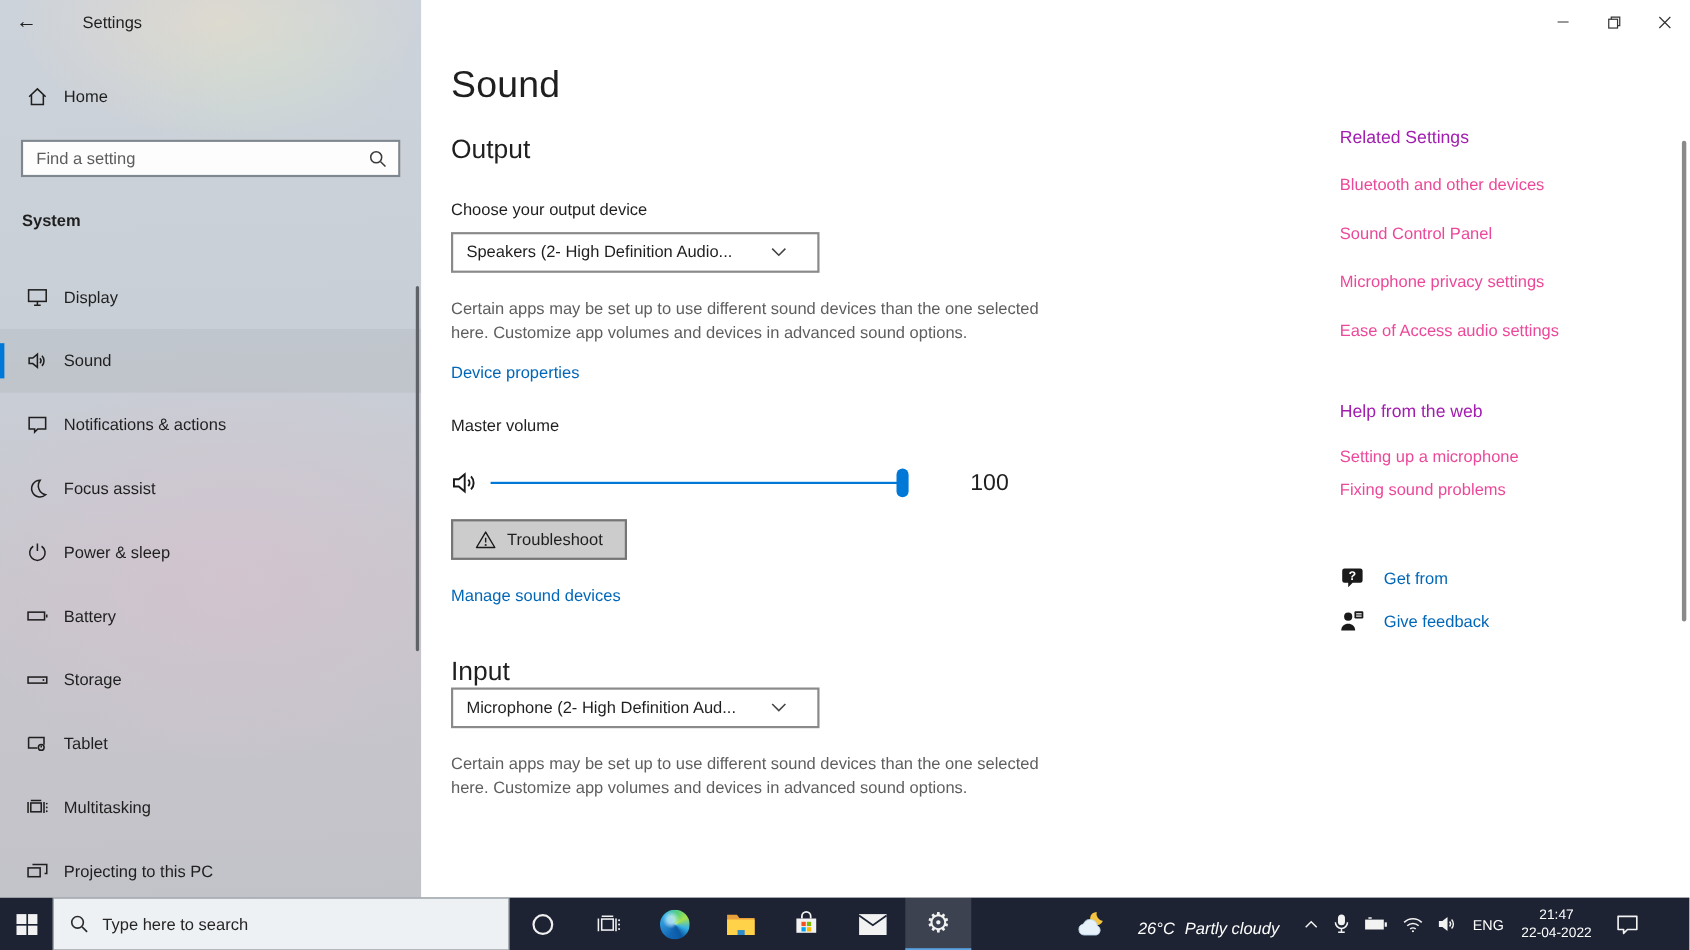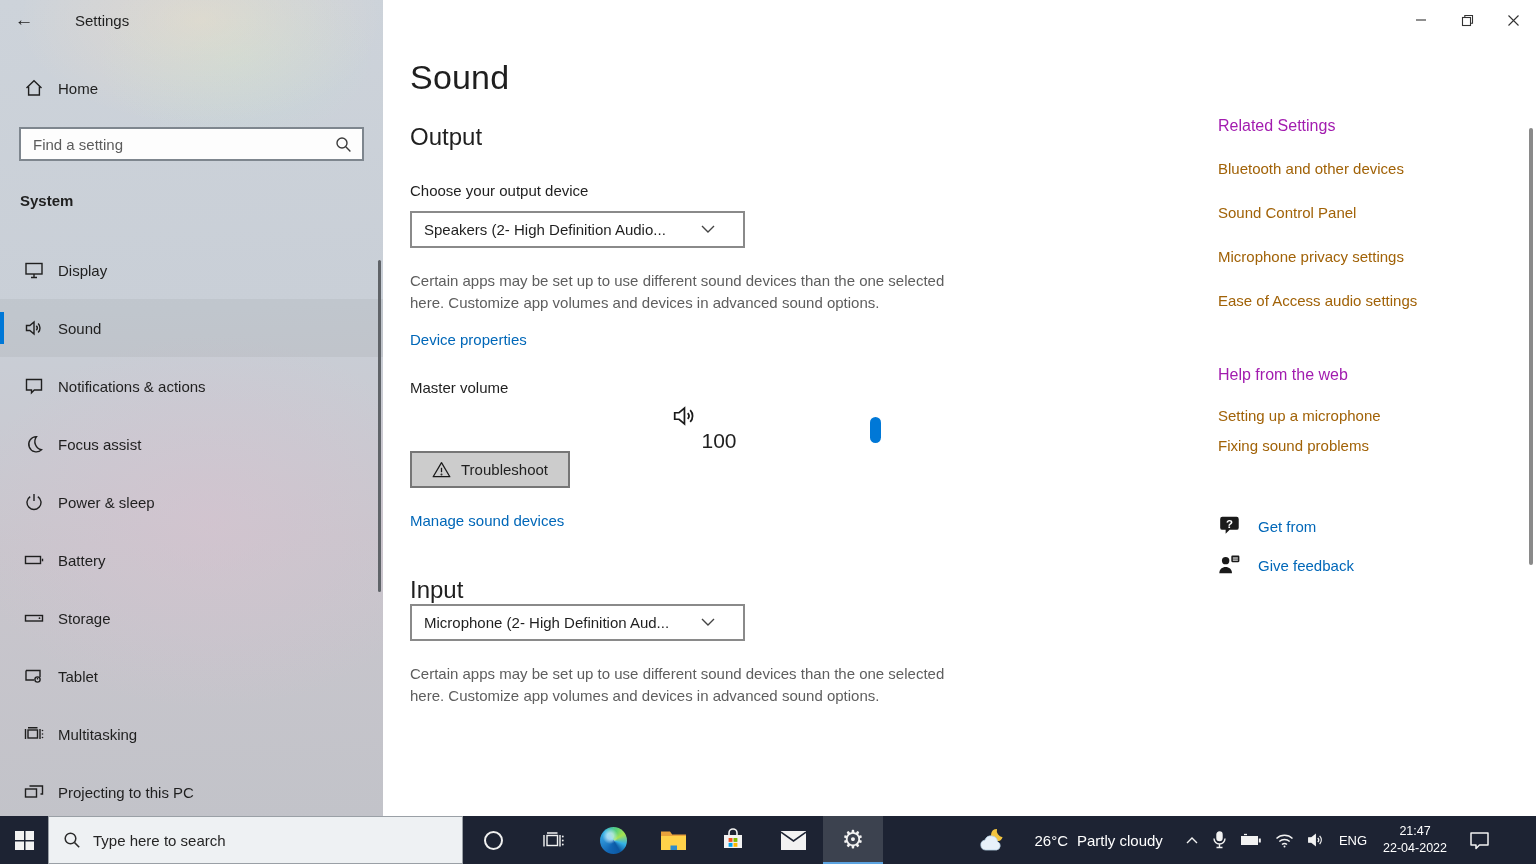--- a/index.html
+++ b/index.html
@@ -43,32 +43,32 @@
   .h2 { font-size:24px; font-weight:300; }
   .h2.output { margin-top:26px; }
   .h2.input { margin-top:46px; }
   .field-label { font-size:15px; margin-top:31px; margin-bottom:12px; }
   .combobox { width:335px; height:37px; border:2px solid #8a8a8a; background:#fff; display:flex; align-items:center; padding:0 28px 0 12px; font-size:15px; }
   .combobox .cb-text { flex:1; white-space:nowrap; overflow:hidden; }
   .desc { margin-top:22px; width:535px; font-size:15px; line-height:22px; color:#5e5e5e; }
   .link { color:#0067b8; font-size:15px; cursor:pointer; display:inline-block; }
   .dev-props { margin-top:17px; }
   .mv-label { font-size:15px; margin-top:30px; }
-  .slider-row { margin-top:7px; display:flex; align-items:center; height:30px;flex-direction:column; }
+  .slider-row { margin-top:28px; display:flex; align-items:center; height:30px; }
   .slider-speaker { width:26px; display:flex; margin-right:10px; }
   .slider-track { position:relative; width:378px; height:2px; background:#0078d7; }
   .slider-thumb { position:absolute; right:-2px; top:-12px; width:11px; height:26px; border-radius:6px; background:#0078d7; }
   .slider-value { font-size:21px; margin-left:58px; }
   .ts-btn { margin-top:18px; width:160px; height:37px; background:#cccccc; border:2px solid #767676; display:flex; align-items:center; justify-content:center; gap:10px; font-size:15px; font-family:"Liberation Sans",sans-serif; color:#1f1f1f; }
   .manage-link { margin-top:24px; }
 
   
   .rightcol { position:absolute; left:835px; top:117px; width:300px; }
   .rc-heading { font-size:16px; color:#a21caf; }
-  .rc-link { display:block; font-size:15px; color:#a16207; cursor:pointer; }
+  .rc-link { display:block; font-size:15px; color:#ec4899; cursor:pointer; }
   .related .rc-link { margin-top:25px; }
   .related .rc-link + .rc-link { margin-top:27px; }
   .helpweb { margin-top:57px; }
   .helpweb .rc-link { margin-top:23px; }
   .helpweb .rc-link + .rc-link { margin-top:13px; }
   .feedback { margin-top:60px; }
   .fb-row { display:flex; align-items:center; gap:16px; margin-top:15px; }
   .fb-row .fb-icon { width:24px; display:flex; }
   .main-scroll { position:absolute; right:3px; top:128px; width:4px; height:437px; background:#8a8a8a; border-radius:2px; }
 
@@ -80,21 +80,21 @@
   .tb-search input::placeholder { color:#252525; }
   .tb-icon { width:60px; height:48px; display:flex; align-items:center; justify-content:center; }
   .tb-icon.active { background:rgba(255,255,255,0.14); border-bottom:2px solid #5ba3e0; }
   .gear-glyph { color:#f2f2f2; font-size:25px; line-height:1; }
   .cortana-circle { width:19px; height:19px; border:2.4px solid #f0f0f0; border-radius:50%; }
   .edge-glyph { width:27px; height:27px; border-radius:50%;
     background:
       radial-gradient(circle at 38% 34%, rgba(255,255,255,0.55) 0 13%, rgba(255,255,255,0) 32%),
       conic-gradient(from 150deg at 50% 50%, #0c59a4, #1267b5 55deg, #2b8fd4 115deg, #35b2e6 165deg, #59d178 225deg, #a6e24f 268deg, #35b2e6 318deg, #0c59a4); }
   .tb-right { margin-left:auto; display:flex; align-items:center; padding-right:46px; color:#fff; }
-  .weather { display:flex; align-items:center; gap:26px; padding-right:16px; }
+  .weather { display:flex; align-items:flex-end; gap:26px; padding-right:16px;font-style:italic; }
   .weather-text { font-size:15px; color:#fff; display:flex; gap:9px; }
   .tray { display:flex; align-items:center; gap:13px; padding:0 6px; }
   .lang { font-size:13px; margin:0 10px 0 8px; }
   .clock { text-align:center; font-size:12.5px; line-height:1.35; margin:0 14px 0 6px; }
   .notif { margin-left:8px; display:flex; }
 
   svg { display:block; }
 </style>
 </head>
 <body>

